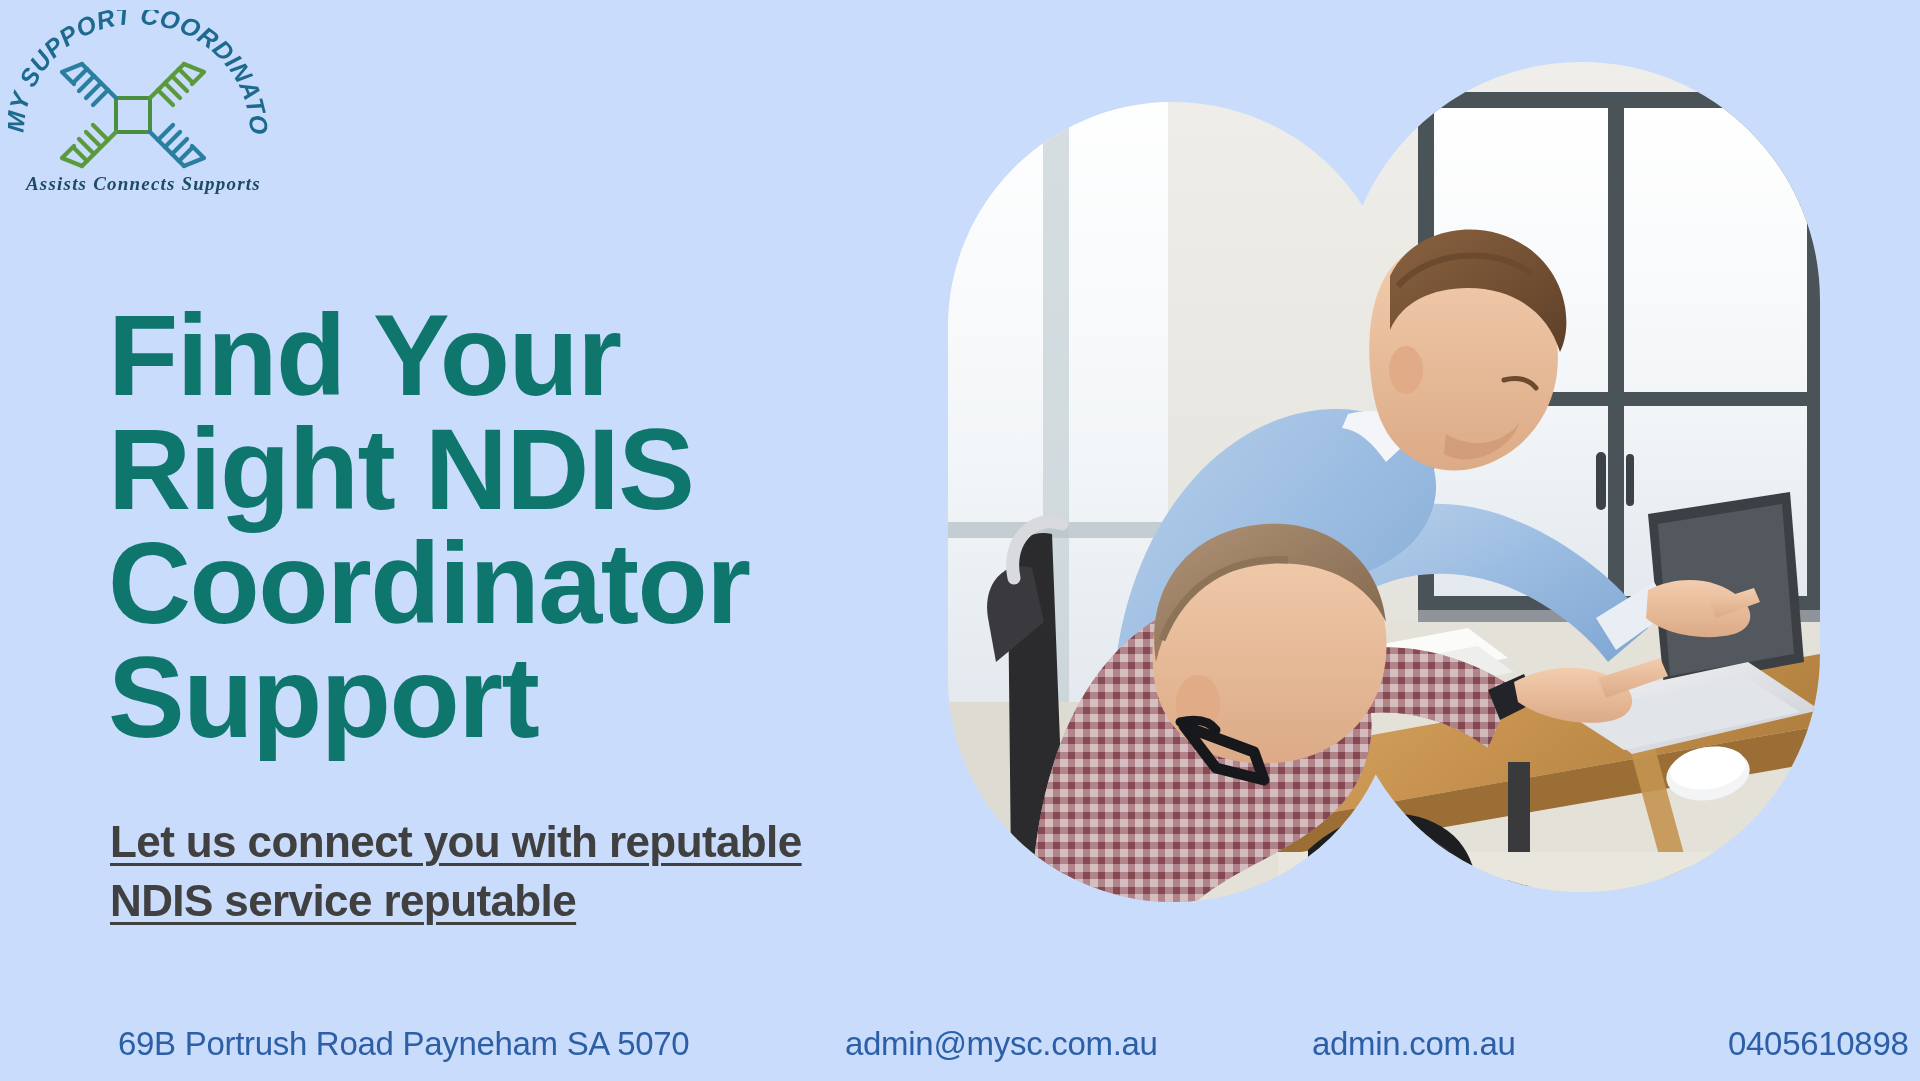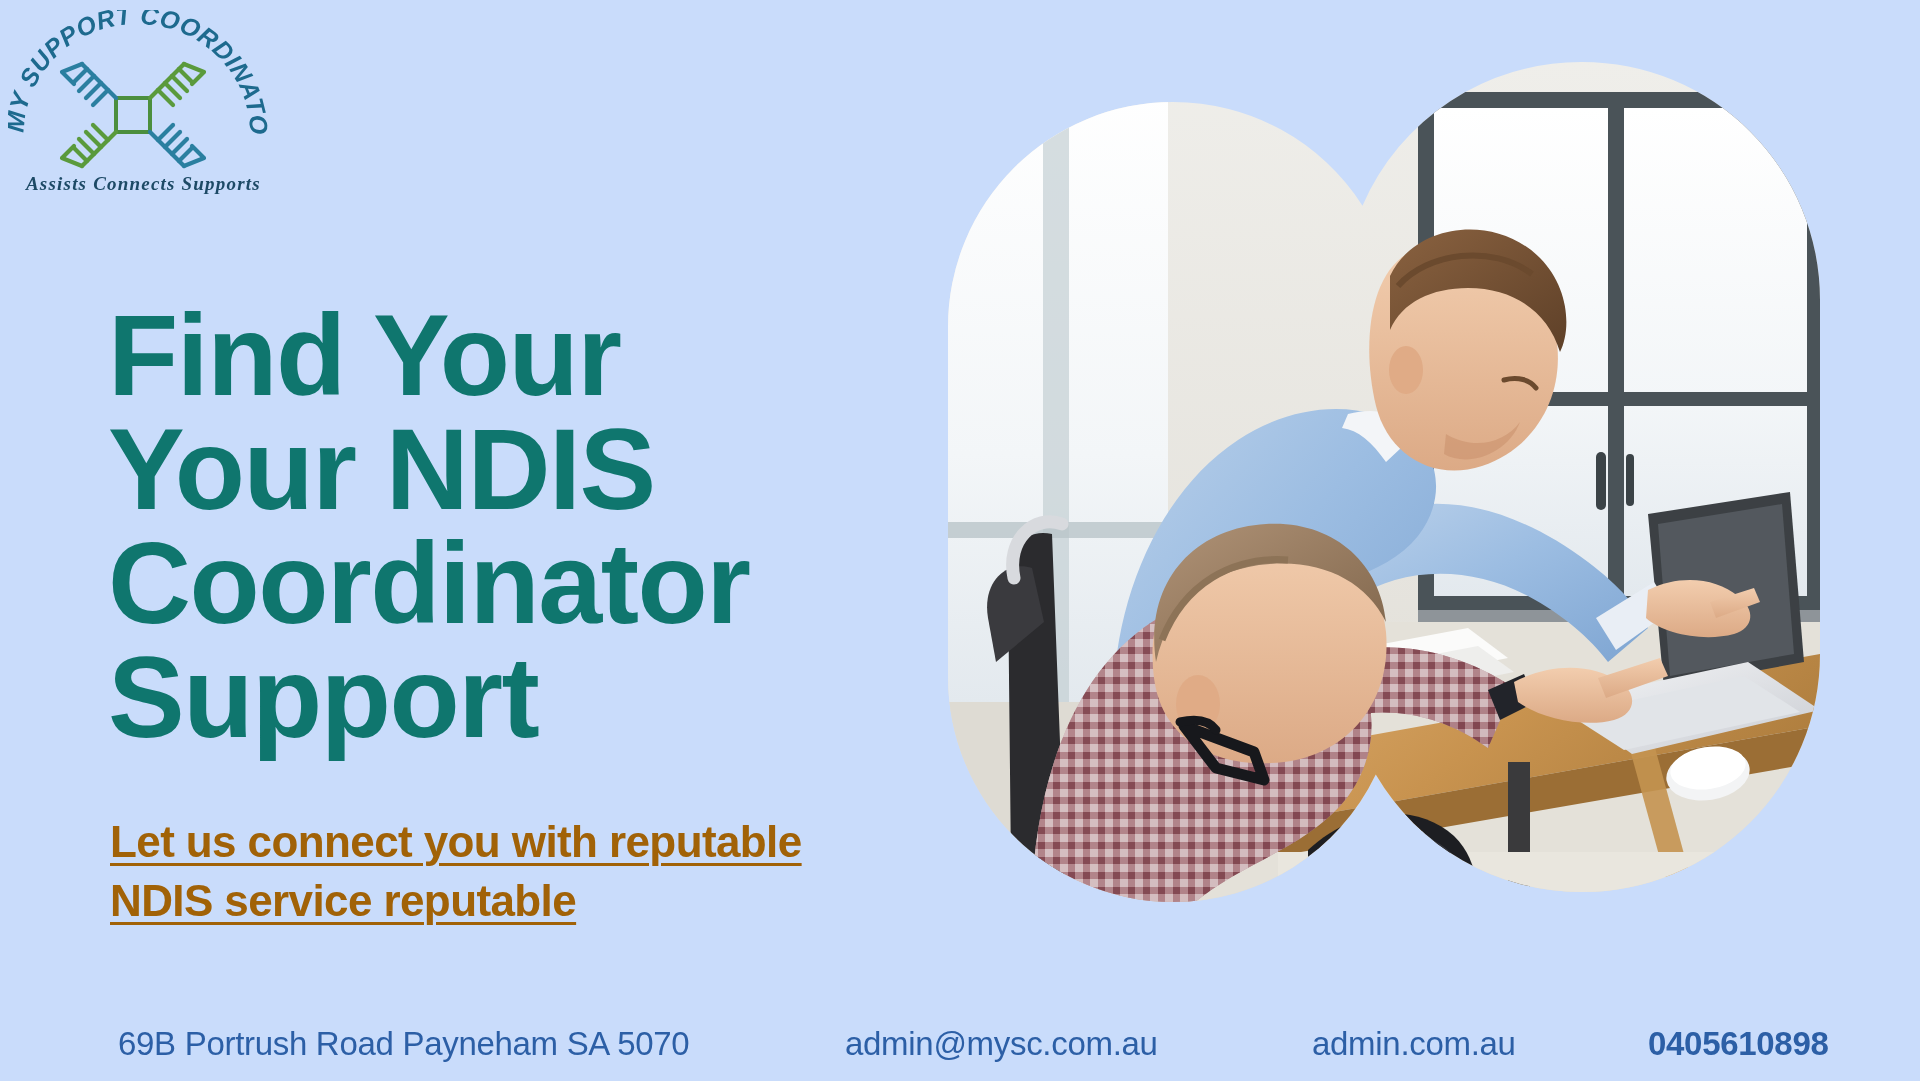--- a/index.html
+++ b/index.html
@@ -44,21 +44,21 @@
     letter-spacing: -1.5px;
   }
   .headline .hl-line { display: block; white-space: nowrap; }
 
   
   .subhead {
     position: absolute;
     left: 110px;
     top: 812px;
     width: 860px;
-    color: #a16207;
+    color: #404040;
     font-family: "Liberation Sans", sans-serif;
     font-weight: 700;
     font-size: 44px;
     line-height: 1.35;
     letter-spacing: -0.6px;
   }
   .subhead .sub-line {
     display: block;
     white-space: nowrap;
     text-decoration: underline;
@@ -90,21 +90,21 @@
     color: #2c5fa6;
     font-family: "Liberation Sans", sans-serif;
     font-weight: 400;
     font-size: 33px;
     letter-spacing: -0.3px;
     white-space: nowrap;
   }
   .f-address { left: 118px;  top: 13px; }
   .f-email   { left: 845px;  top: 13px; }
   .f-site    { left: 1312px; top: 13px; }
-  .f-phone   { left: 1648px; top: 13px; font-weight: bold; }
+  .f-phone   { left: 1728px; top: 13px; }
 </style>
 </head>
 <body>
 
 <div class="banner">
 
   <div class="logo-block">
     <svg class="logo-svg" viewBox="0 0 260 190" xmlns="http://www.w3.org/2000/svg">
       <defs>
         <path id="arcPath" d="M 16,130 A 108,105 0 0 1 242,118" fill="none"></path>
@@ -154,21 +154,21 @@
           <path d="M74,54 L54,62 L66,74"></path>
         </g>
       </g>
 
       <text x="18" y="180" font-family="Liberation Serif, serif" font-size="19" font-weight="700" font-style="italic" fill="#1d4a66" letter-spacing="1.2">Assists  Connects  Supports</text>
     </svg>
   </div>
 
   <h1 class="headline">
     <span class="hl-line">Find Your</span>
-    <span class="hl-line">Your NDIS</span>
+    <span class="hl-line">Right NDIS</span>
     <span class="hl-line">Coordinator</span>
     <span class="hl-line">Support</span>
   </h1>
 
   <div class="subhead">
     <span class="sub-line">Let us connect you with reputable</span>
     <span class="sub-line"> NDIS service reputable</span>
   </div>
 
   <div class="photo-wrap">

